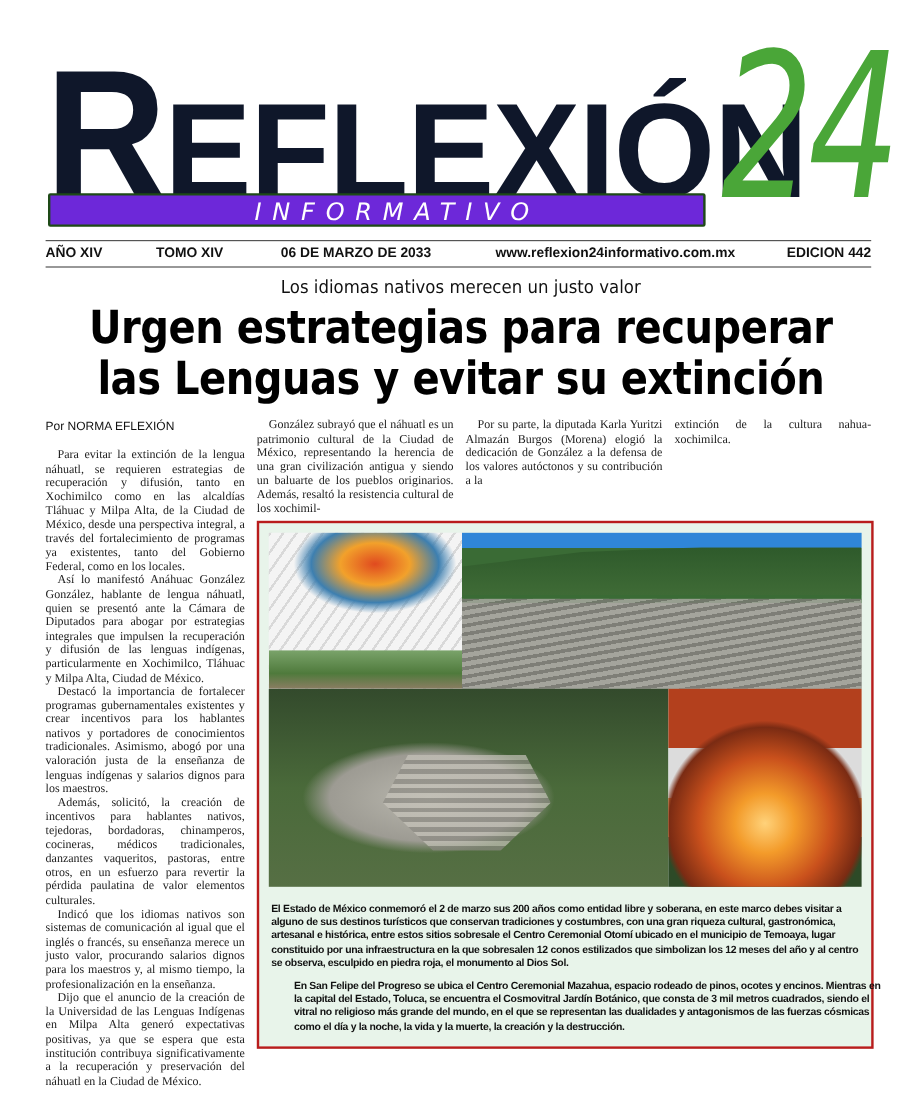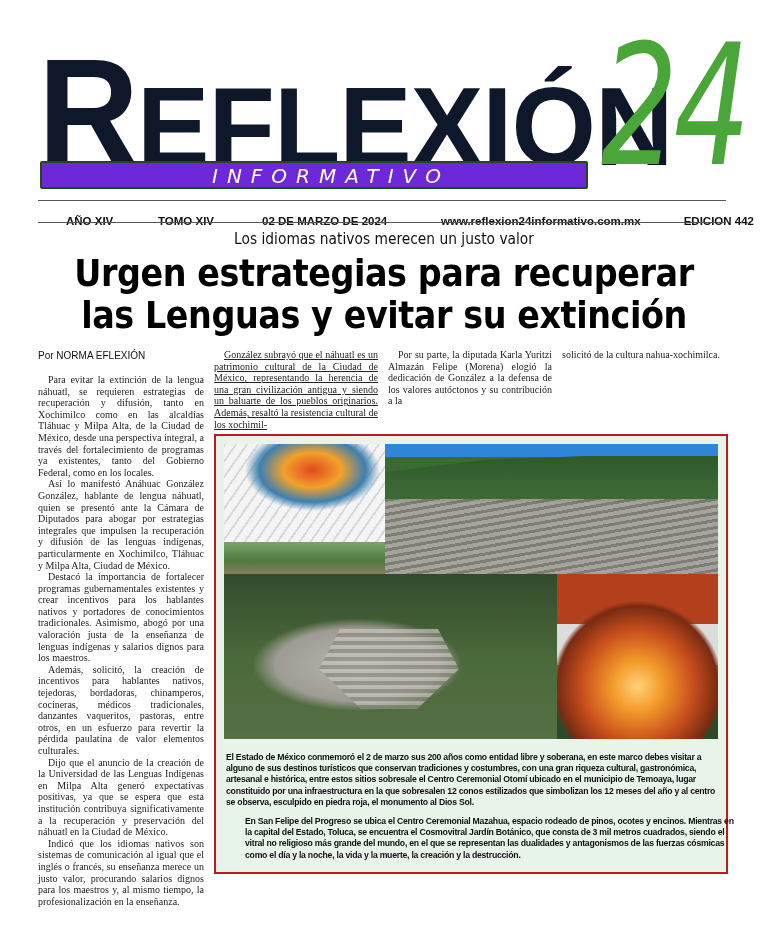--- a/index.html
+++ b/index.html
@@ -8,33 +8,33 @@
   
   .masthead { position: absolute; left: 38px; top: 28px; width: 700px; height: 170px; }
   .logo-word { position: absolute; left: 0; top: 8px; font-family: "Liberation Sans", sans-serif; font-weight: bold; color: #0f172a; white-space: nowrap; line-height: 1; letter-spacing: -1px; }
   .logo-word .big-r { font-size: 152px; display: inline-block; transform: scaleX(0.92); transform-origin: left bottom; vertical-align: baseline; }
   .logo-word .rest { font-size: 112px; display: inline-block; margin-left: -10px; transform: scaleX(0.97); transform-origin: left bottom; vertical-align: baseline; }
   .logo-24 { position: absolute; left: 563px; top: -6px; font-family: "DejaVu Sans", sans-serif; font-style: italic; font-size: 168px; color: #4aa638; line-height: 1; letter-spacing: -6px; transform: scaleX(0.72); transform-origin: left top; font-weight: normal; }
   .green-bar { position: absolute; left: 2px; top: 133px; width: 548px; height: 28px; background: #6d28d9; border: 2px solid #1e4a17; border-radius: 2px; box-sizing: border-box; }
   .green-bar span { position: absolute; left: 170px; top: 1px; font-family: "DejaVu Sans", sans-serif; font-style: italic; font-size: 20px; color: #ffffff; letter-spacing: 9px; font-weight: normal; }
 
   .rule { position: absolute; left: 38px; width: 688px; height: 1px; background: #555; }
-  .info-row { position: absolute; left: 38px; top: 215px; width: 688px; height: 16px; font-family: "Liberation Sans", sans-serif; font-weight: bold; font-size: 11.5px; color: #111; margin-left: 28px; }
+  .info-row { position: absolute; left: 38px; top: 205px; width: 688px; height: 16px; font-family: "Liberation Sans", sans-serif; font-weight: bold; font-size: 11.5px; color: #111; }
   .info-row span { position: absolute; top: 0; white-space: nowrap; }
 
   
   .kicker { position: absolute; left: 0; top: 230px; width: 768px; text-align: center; font-family: "DejaVu Sans", sans-serif; font-size: 15px; color: #111; transform: scaleX(0.92); }
   .headline { position: absolute; left: 0; top: 252px; width: 768px; text-align: center; font-family: "DejaVu Sans", sans-serif; font-weight: bold; font-size: 38px; line-height: 42px; color: #000; transform: scaleX(0.88); letter-spacing: -0.5px; }
 
   
   .byline { position: absolute; left: 38px; top: 350px; font-family: "Liberation Sans", sans-serif; font-size: 10px; color: #111; }
   .col { position: absolute; font-size: 10px; line-height: 11.6px; text-align: justify; color: #222; }
   .col p { margin: 0; text-indent: 10px; }
   .col1 { left: 38px; top: 374px; width: 166px; }
-  .col2 { left: 214px; top: 349px; width: 164px; text-decoration: underline; }
+  .col2 { left: 214px; top: 349px; width: 164px; }
   .col3 { left: 388px; top: 349px; width: 164px; }
   .col4 { left: 562px; top: 349px; width: 164px; }
 
   
   .feature { position: absolute; left: 214px; top: 434px; width: 514px; height: 440px; background: #e8f4ea; border: 2px solid #b91c1c; box-sizing: border-box; }
   .photo { position: absolute; overflow: hidden; }
   .p1 { left: 8px; top: 8px; width: 161px; height: 130px; background:
         linear-gradient(160deg, transparent 0 30%, rgba(255,255,255,0.0) 30%),
         radial-gradient(ellipse 60% 45% at 55% 20%, #e04a1f 0%, #f2a12b 30%, #3d7fb0 55%, transparent 70%),
         repeating-linear-gradient(125deg, #d9d9d9 0 2px, #f4f4f4 2px 9px),
@@ -65,53 +65,53 @@
   <div class="logo-24">24</div>
   <div class="green-bar">
     <span>INFORMATIVO</span>
   </div>
 </div>
 
 <div class="rule" style="top:200px"></div>
 <div class="info-row">
   <span style="left:0">AÑO XIV</span>
   <span style="left:92px">TOMO XIV</span>
-  <span style="left:196px">02 DE MARZO DE 2024</span>
+  <span style="left:196px">06 DE MARZO DE 2033</span>
   <span style="left:375px">www.reflexion24informativo.com.mx</span>
   <span style="right:0">EDICION 442</span>
 </div>
 <div class="rule" style="top:222px"></div>
 
 <div class="kicker">Los idiomas nativos merecen un justo valor</div>
 <div class="headline">
   <div>Urgen estrategias para recuperar</div>
   <div>las Lenguas y evitar su extinción</div>
 </div>
 
 <div class="byline">Por NORMA EFLEXIÓN</div>
 
 <div class="col col1">
   <p>Para evitar la extinción de la lengua náhuatl, se requieren estrategias de recuperación y difusión, tanto en Xochimilco como en las alcaldías Tláhuac y Milpa Alta, de la Ciudad de México, desde una perspectiva integral, a través del fortalecimiento de programas ya existentes, tanto del Gobierno Federal, como en los locales.</p>
   <p>Así lo manifestó Anáhuac González González, hablante de lengua náhuatl, quien se presentó ante la Cámara de Diputados para abogar por estrategias integrales que impulsen la recuperación y difusión de las lenguas indígenas, particularmente en Xochimilco, Tláhuac y Milpa Alta, Ciudad de México.</p>
   <p>Destacó la importancia de fortalecer programas gubernamentales existentes y crear incentivos para los hablantes nativos y portadores de conocimientos tradicionales. Asimismo, abogó por una valoración justa de la enseñanza de lenguas indígenas y salarios dignos para los maestros.</p>
   <p>Además, solicitó, la creación de incentivos para hablantes nativos, tejedoras, bordadoras, chinamperos, cocineras, médicos tradicionales, danzantes vaqueritos, pastoras, entre otros, en un esfuerzo para revertir la pérdida paulatina de valor elementos culturales.</p>
+  <p>Indicó que los idiomas nativos son sistemas de comunicación al igual que el inglés o francés, su enseñanza merece un justo valor, procurando salarios dignos para los maestros y, al mismo tiempo, la profesionalización en la enseñanza.</p>
   <p>Dijo que el anuncio de la creación de la Universidad de las Lenguas Indígenas en Milpa Alta generó expectativas positivas, ya que se espera que esta institución contribuya significativamente a la recuperación y preservación del náhuatl en la Ciudad de México.</p>
-  <p>Indicó que los idiomas nativos son sistemas de comunicación al igual que el inglés o francés, su enseñanza merece un justo valor, procurando salarios dignos para los maestros y, al mismo tiempo, la profesionalización en la enseñanza.</p>
 </div>
 
 <div class="col col2">
   <p>González subrayó que el náhuatl es un patrimonio cultural de la Ciudad de México, representando la herencia de una gran civilización antigua y siendo un baluarte de los pueblos originarios. Además, resaltó la resistencia cultural de los xochimil-</p>
 </div>
 
 <div class="col col3">
-  <p>Por su parte, la diputada Karla Yuritzi Almazán Felipe (Morena) elogió la dedicación de González a la defensa de los valores autóctonos y su contribución a la</p>
+  <p>Por su parte, la diputada Karla Yuritzi Almazán Burgos (Morena) elogió la dedicación de González a la defensa de los valores autóctonos y su contribución a la</p>
 </div>
 
 <div class="col col4">
-  <p style="text-indent:0">solicitó de la cultura nahua-xochimilca.</p>
+  <p style="text-indent:0">extinción de la cultura nahua-xochimilca.</p>
 </div>
 
 <div class="feature">
   <div class="photo p1"></div>
   <div class="photo p2"></div>
   <div class="photo p3"></div>
   <div class="photo p4"></div>
   <div class="caption cap1">El Estado de México conmemoró el 2 de marzo sus 200 años como entidad libre y soberana, en este marco debes visitar a alguno de sus destinos turísticos que conservan tradiciones y costumbres, con una gran riqueza cultural, gastronómica, artesanal e histórica, entre estos sitios sobresale el Centro Ceremonial Otomí ubicado en el municipio de Temoaya, lugar constituido por una infraestructura en la que sobresalen 12 conos estilizados que simbolizan los 12 meses del año y al centro se observa, esculpido en piedra roja, el monumento al Dios Sol.</div>
   <div class="caption cap2">En San Felipe del Progreso se ubica el Centro Ceremonial Mazahua, espacio rodeado de pinos, ocotes y encinos. Mientras en la capital del Estado, Toluca, se encuentra el Cosmovitral Jardín Botánico, que consta de 3 mil metros cuadrados, siendo el vitral no religioso más grande del mundo, en el que se representan las dualidades y antagonismos de las fuerzas cósmicas como el día y la noche, la vida y la muerte, la creación y la destrucción.</div>
 </div>

